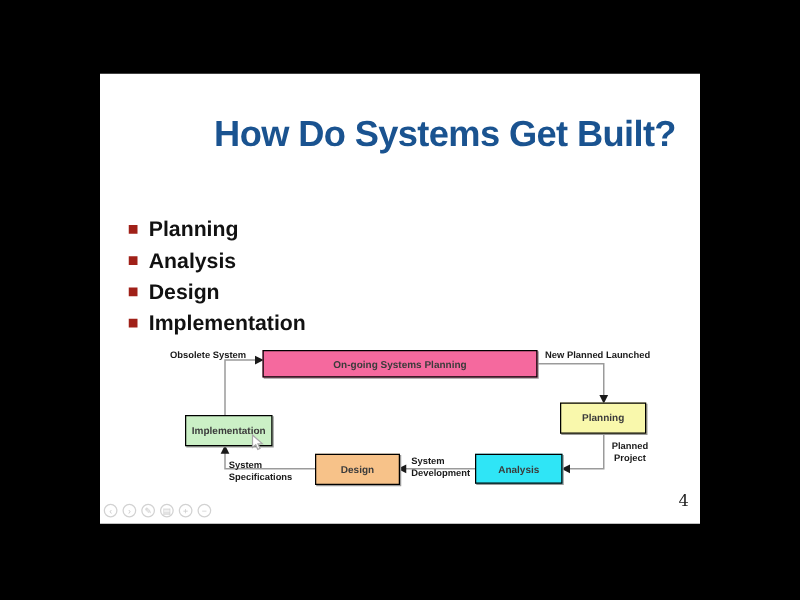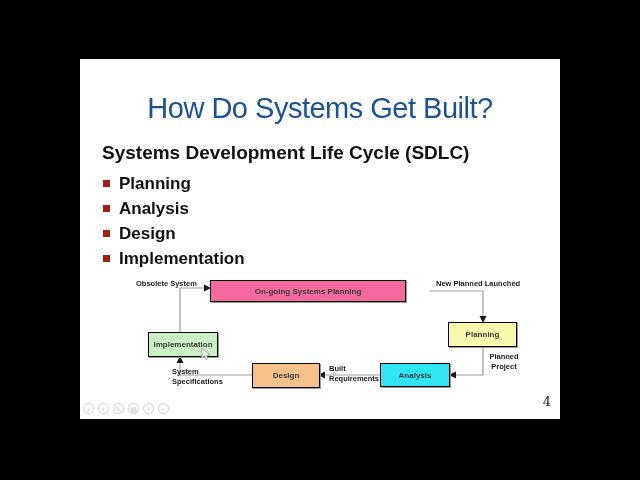--- a/index.html
+++ b/index.html
@@ -12,22 +12,23 @@
   }
   .slide{
     position:absolute;left:80px;top:59px;
     width:480px;height:360px;
     background:#fff;
   }
   
   .title{
     position:absolute;left:0;top:33px;width:100%;
     text-align:center;
-    font-size:29px;font-weight:normal;
+    font-size:29px;font-weight:bold;
     letter-spacing:-0.5px;
+    padding-left:36px;
   }
   .subtitle{
     position:absolute;left:22px;top:83px;
     font-size:19px;font-weight:bold;color:#111;
   }
   .bullets{
     position:absolute;left:23px;top:112px;
     list-style:none;margin:0;padding:0;
   }
   .bullets li{
@@ -40,36 +41,36 @@
   
   .diagram-svg{position:absolute;left:0;top:0;width:480px;height:360px;}
   .dbox{
     position:absolute;
     border:1px solid #000;
     box-shadow:1px 1px 0 #9a9a9a;
     display:flex;align-items:center;justify-content:center;
     font-size:8px;font-weight:600;color:#3b3b3b;
     box-sizing:border-box;
   }
-  .box-ongoing{left:130px;top:221px;width:196px;height:22px;}
+  .box-ongoing{left:130px;top:221px;width:220px;height:22px;}
   .box-planning{left:368px;top:263px;width:69px;height:25px;}
   .box-analysis{left:300px;top:304px;width:70px;height:24px;}
   .box-design{left:172px;top:304px;width:68px;height:25px;}
   .box-implementation{left:68px;top:273px;width:70px;height:25px;}
   .flabel{
     position:absolute;
     font-size:7.5px;font-weight:600;color:#1a1a1a;
     line-height:9.5px;white-space:nowrap;
   }
   .flabel.wrap{white-space:normal;}
   .lb-obsolete{left:56px;top:220px;}
   .lb-newproject{left:356px;top:220px;}
   .lb-planned{left:407px;top:293px;width:34px;text-align:center;}
   .lb-sysreq{left:249px;top:305px;width:52px;}
-  .lb-sysspec{left:92px;top:308px;width:52px;}
+  .lb-sysspec{left:103px;top:308px;width:52px;}
   
   .page-number{
     position:absolute;left:455px;top:335px;width:24px;
     font-family:"DejaVu Serif", serif;
     font-size:13px;color:#222;text-align:center;
   }
   
   .viewer-toolbar{
     position:absolute;left:3px;top:344px;
     display:flex;gap:4px;
@@ -84,21 +85,20 @@
   
   .mouse-cursor{position:absolute;left:121px;top:288px;}
 </style>
 </head>
 <body>
 
 <div class="slide">
 
   <div class="title" style="color: rgb(26, 83, 144);">How Do Systems Get Built?</div>
 
-  <div class="subtitle">Systems Development Life Cycle (SDLC)</div>
 
   <ul class="bullets">
     <li>
       <span class="bullet-square" style="background-color: rgb(160, 32, 24);"></span>
       <span>Planning</span>
     </li>
     <li>
       <span class="bullet-square" style="background-color: rgb(160, 32, 24);"></span>
       <span>Analysis</span>
     </li>
@@ -146,21 +146,21 @@
   <div class="dbox box-design" style="background-color: rgb(247, 194, 137);">
     <span>Design</span>
   </div>
   <div class="dbox box-implementation" style="background-color: rgb(203, 240, 198);">
     <span>Implementation</span>
   </div>
 
   <div class="flabel lb-obsolete">Obsolete System</div>
   <div class="flabel lb-newproject">New Planned Launched</div>
   <div class="flabel wrap lb-planned">Planned Project</div>
-  <div class="flabel wrap lb-sysreq">Built Requirements</div>
+  <div class="flabel wrap lb-sysreq">System Development</div>
   <div class="flabel wrap lb-sysspec">System Specifications</div>
 
   <svg class="mouse-cursor" width="11" height="14" viewBox="0 0 11 14" xmlns="http://www.w3.org/2000/svg">
     <path d="M1,1 L1,11 L3.6,8.8 L5.2,12.5 L7,11.7 L5.4,8.1 L8.8,7.9 Z" fill="#ffffff" stroke="#a8a8a8" stroke-width="1"></path>
   </svg>
 
   <div class="page-number">4</div>
 
   <div class="viewer-toolbar">
     <div class="vt-icon">‹</div>

